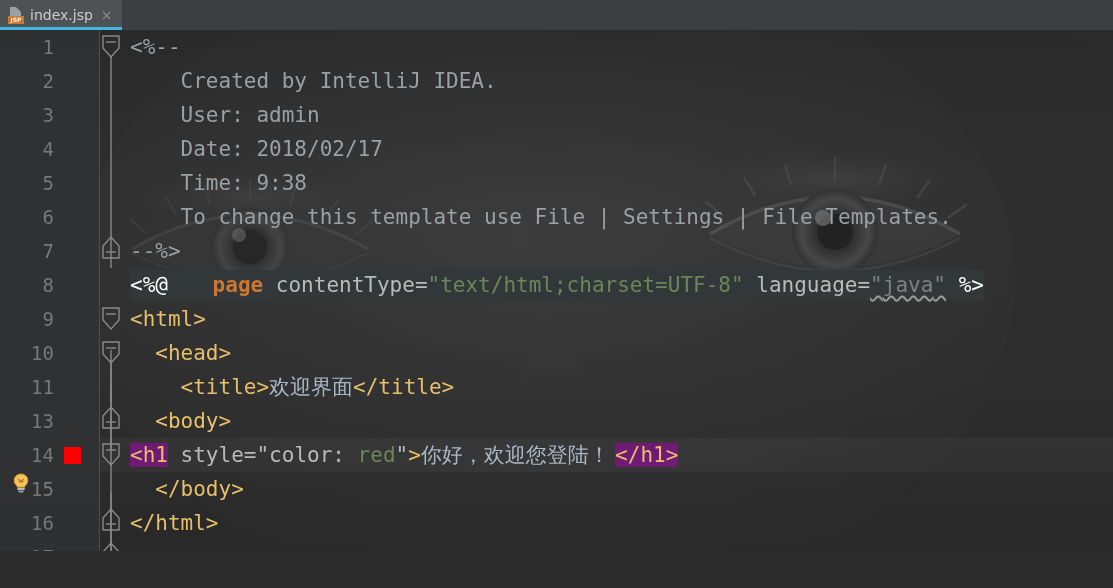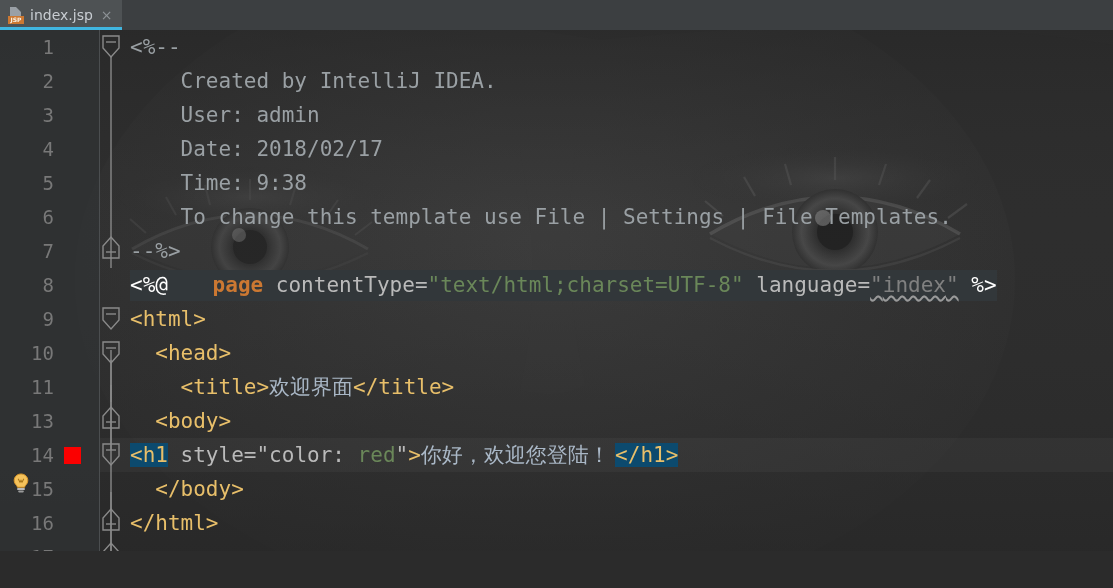--- a/index.html
+++ b/index.html
@@ -196,21 +196,21 @@
   .c-kw        { color: #cc7832; font-weight: bold; margin-left: 32px; }
   .c-jspdelim  { color: #ffffff; }
   .c-muted     { color: #808080; }
   .c-cn        { color: #a9b7c6; font-family: Liberation Serif, serif; text-align: right; }
 
   .hl-jsp {
     background: #32373a;
     padding: 3px 0 4px 0;
   }
   .hl-brace {
-    background: #0c4a6e;
+    background: #701a75;
     text-align: center;
   }
   .squiggle {
     text-decoration: underline wavy #9a9a9a;
     text-decoration-skip-ink: none;
     text-underline-offset: 3px;
   }
 
   
   .fold-svg { position: absolute; left: 0; top: 0; width: 30px; height: 558px; }
@@ -419,21 +419,21 @@
 
       <div class="row">
         <span class="lineno">7</span>
         <span class="bp-cell"></span>
         <span class="code"><span class="c-comment">--%&gt;</span></span>
       </div>
 
       <div class="row">
         <span class="lineno">8</span>
         <span class="bp-cell"></span>
-        <span class="code"><span class="hl-jsp"><span class="c-jspdelim">&lt;%@</span> <span class="c-kw">page</span> <span class="c-attr">contentType=</span><span class="c-string">"text/html;charset=UTF-8"</span> <span class="c-attr">language=</span><span class="c-muted squiggle"><span>"</span><span>index</span><span>"</span></span> <span class="c-jspdelim">%&gt;</span></span></span>
+        <span class="code"><span class="hl-jsp"><span class="c-jspdelim">&lt;%@</span> <span class="c-kw">page</span> <span class="c-attr">contentType=</span><span class="c-string">"text/html;charset=UTF-8"</span> <span class="c-attr">language=</span><span class="c-muted squiggle"><span>"</span><span>java</span><span>"</span></span> <span class="c-jspdelim">%&gt;</span></span></span>
       </div>
 
       <div class="row">
         <span class="lineno">9</span>
         <span class="bp-cell"></span>
         <span class="code"><span class="c-tag">&lt;html&gt;</span></span>
       </div>
 
       <div class="row">
         <span class="lineno">10</span>

